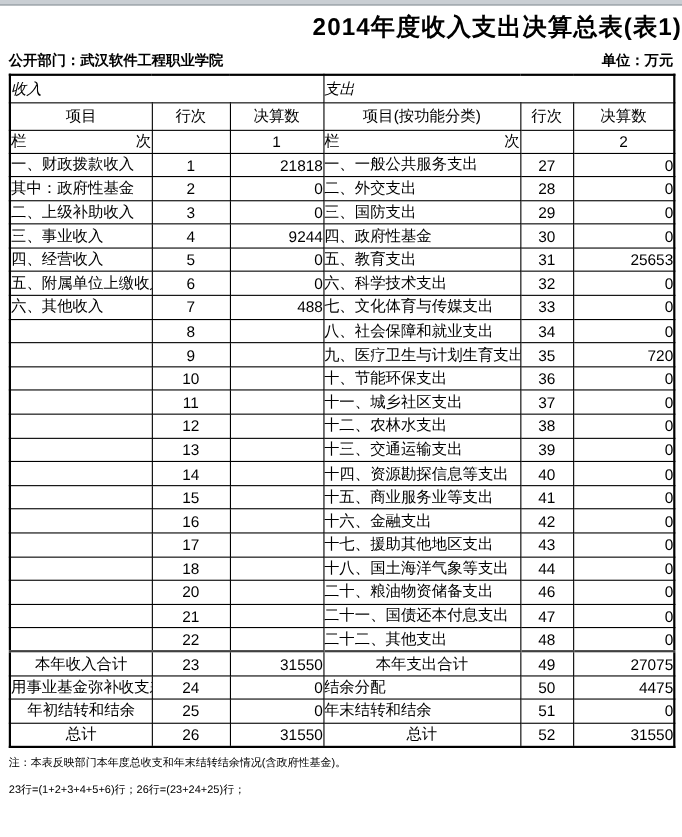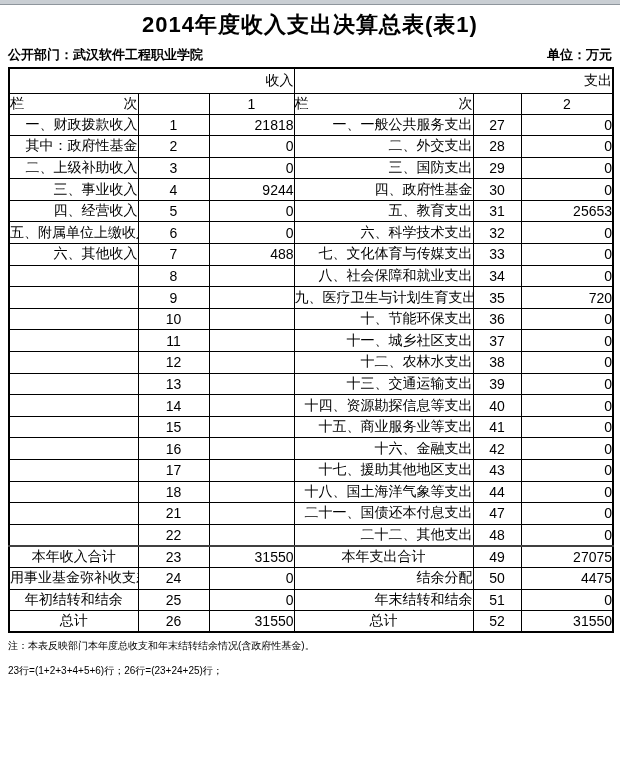--- a/index.html
+++ b/index.html
@@ -4,42 +4,42 @@
 <style>
   * { margin:0; padding:0; box-sizing:border-box; }
   html,body { background:#fff; }
   body {
     width:620px; height:761px;
     font-family:"Liberation Sans","DejaVu Sans",sans-serif;
     color:#000; position:relative; overflow:hidden;
   }
   .top-strip { height:5px; background:#c9ced3; border-bottom:1px solid #8e959c; }
   .title {
-    text-align:center; font-size:22px; font-weight:bold;
+    text-align:right; font-size:22px; font-weight:bold;
     letter-spacing:1px; margin:5px 0 6px 0;
   }
   .meta {
     display:flex; justify-content:space-between; align-items:flex-end;
     padding:0 8px 3px 8px; font-size:13px; font-weight:bold;gap:36px;
   }
   table.acct {
     margin-left:8px; width:604px; border-collapse:collapse;
     table-layout:fixed; border:2px solid #000;
   }
   table.acct td, table.acct th {
     border:1px solid #000; font-weight:normal; font-size:14px;
     overflow:hidden; white-space:nowrap; padding:0;
   }
-  tr.sec-hdr th { height:25px; text-align:right; }
+  tr.sec-hdr th { height:25px; text-align:left;font-style:italic; }
   tr.col-hdr th { height:25px; text-align:center; }
   tr.lanci-row td { height:21px; }
   td.lanci { padding:0 6px; }
   td.lanci .spread { display:flex; justify-content:space-between; }
   tr.data-row td { height:21.6px; }
-  td.lbl { text-align:right; padding-left:6px; }
+  td.lbl { text-align:left; padding-left:6px; }
   td.sub { padding-left:36px; }
   td.ind { padding-left:26px;margin-top:12px; }
   td.ctr { text-align:center; }
   td.sm  { font-size:11px; padding-left:2px; padding-right:2px; }
   td.num { text-align:center; }
   td.amt { text-align:right; padding-right:4px; }
   tr.thick-top td { border-top:2px solid #404040;margin-top:28px; }
   .notes { padding:6px 8px 0 8px; font-size:10px; }
   .notes .note-line { margin-bottom:11px; }
 </style>
@@ -61,20 +61,28 @@
       <col style="width:71px">
       <col style="width:85px">
     <col style="width:179px">
       <col style="width:48px">
       <col style="width:92px">
   </colgroup>
   <thead>
     <tr class="sec-hdr">
       <th colspan="3">收入</th>
       <th colspan="3">支出</th>
+    </tr>
+    <tr class="col-hdr">
+      <th>项目</th>
+      <th>行次</th>
+      <th>决算数</th>
+      <th>项目(按功能分类)</th>
+      <th>行次</th>
+      <th>决算数</th>
     </tr>
     <tr class="lanci-row">
       <td class="lanci">
         <span class="spread">
           <span>栏</span>
           <span>次</span>
         </span>
       </td>
       <td></td>
       <td class="ctr">1</td>
@@ -228,20 +236,28 @@
       <tr class="data-row">
         <td class="lbl"></td>
         <td class="num">18</td>
         <td class="amt"></td>
         <td class="lbl">十八、国土海洋气象等支出</td>
         <td class="num">44</td>
         <td class="amt">0</td>
       </tr>
       <tr class="data-row">
         <td class="lbl"></td>
+        <td class="num">20</td>
+        <td class="amt"></td>
+        <td class="lbl">二十、粮油物资储备支出</td>
+        <td class="num">46</td>
+        <td class="amt">0</td>
+      </tr>
+      <tr class="data-row">
+        <td class="lbl"></td>
         <td class="num">21</td>
         <td class="amt"></td>
         <td class="lbl">二十一、国债还本付息支出</td>
         <td class="num">47</td>
         <td class="amt">0</td>
       </tr>
       <tr class="data-row">
         <td class="lbl"></td>
         <td class="num">22</td>
         <td class="amt"></td>

